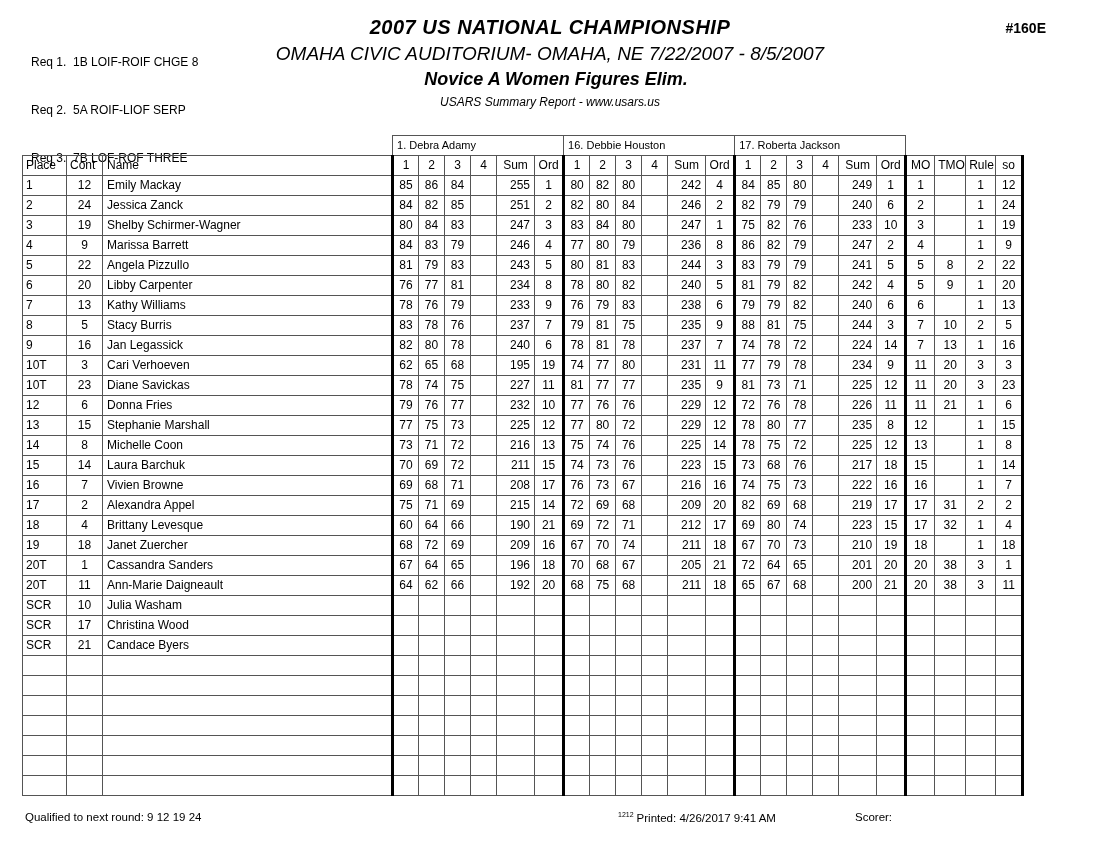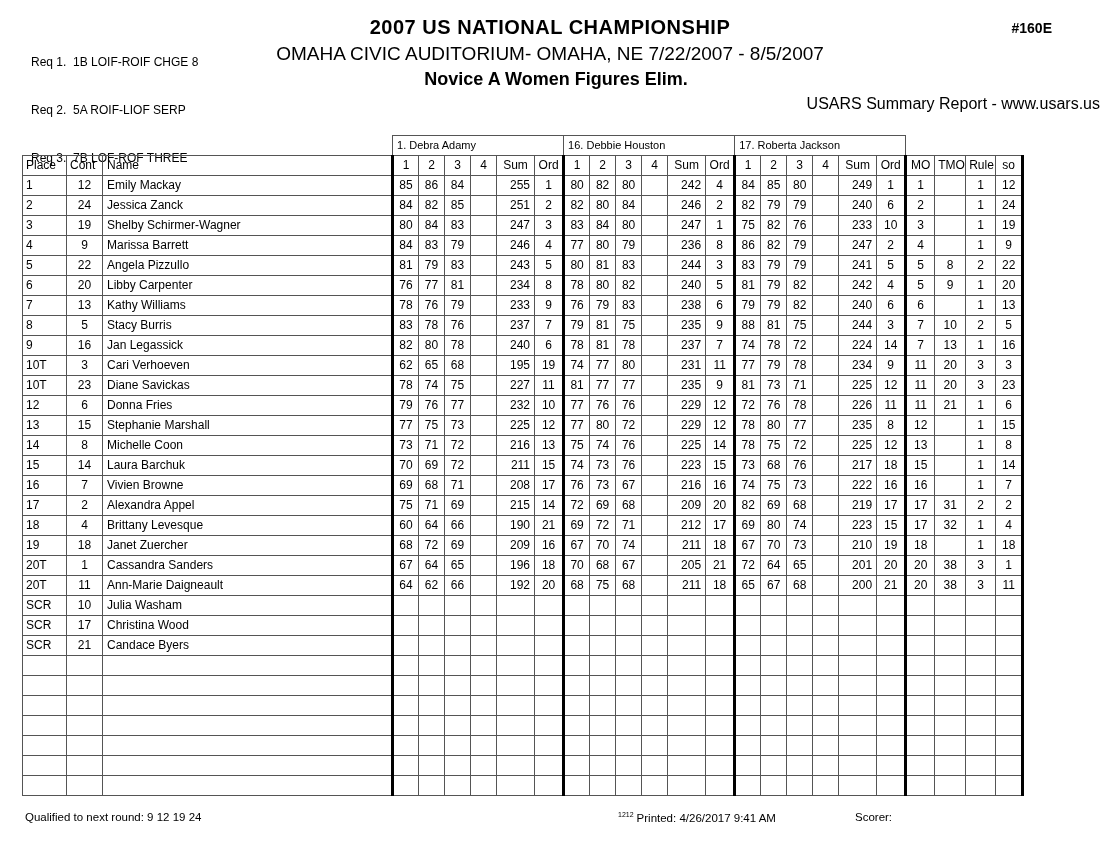--- a/index.html
+++ b/index.html
@@ -1,26 +1,26 @@
 <!DOCTYPE html>
 <html><head>
 <meta charset="utf-8">
 <style>
   * { margin:0; padding:0; box-sizing:border-box; }
   html,body { background:#fff; }
   body { font-family:"Liberation Sans", sans-serif; color:#000; }
   .page { position:relative; width:1100px; height:850px; background:#fff; overflow:hidden; }
 
   .reqs { position:absolute; left:31px; top:22px; font-size:12px; line-height:16px; white-space:pre; }
-  .titles { position:absolute; left:0; right:0; top:16px; text-align:center; }
+  .titles { position:absolute; left:0; right:0; top:16px; text-align:center;font-style:italic; }
   .title  { font-size:20px; font-weight:bold; letter-spacing:.5px; }
   .venue  { font-size:19px; margin-top:4px; }
   .event  { font-size:18px; font-weight:bold; margin-top:4px;padding-left:12px; }
-  .report { font-size:16px; margin-top:5px;text-align:right; }
-  .eventnum { position:absolute; right:48px; top:20px; font-size:14px; font-weight:bold; }
+  .report { font-size:12px; margin-top:5px; }
+  .eventnum { position:absolute; right:54px; top:20px; font-size:14px; font-weight:bold; }
 
   table#results { position:absolute; left:22px; top:135px; width:941px;
     border-collapse:collapse; table-layout:fixed; font-size:12px; }
   #results td, #results th { border:1px solid #555; height:20px; padding:0 3px;
     overflow:hidden; white-space:nowrap; font-weight:normal; line-height:19px; }
   #results .nob { border:none; background:transparent; }
   #results .judge { font-size:11px; padding-left:4px; }
   .l { text-align:left; }
   .c { text-align:center; }
   .r { text-align:right; padding-right:4px !important; }

